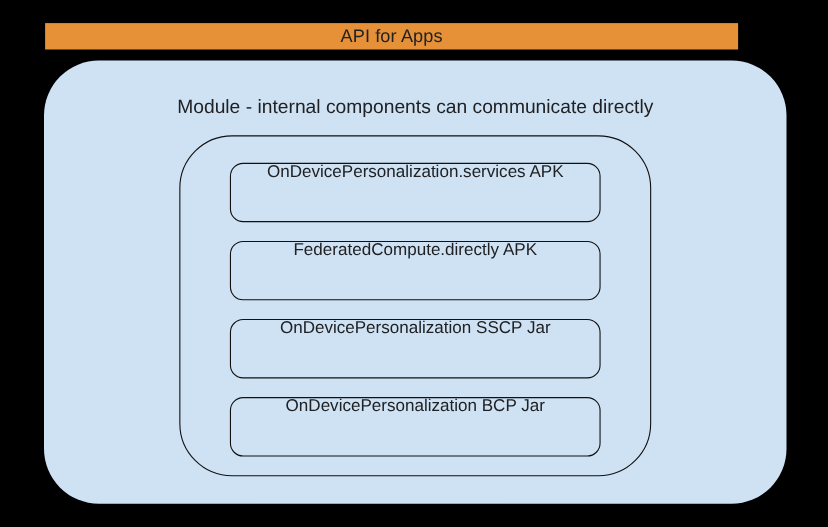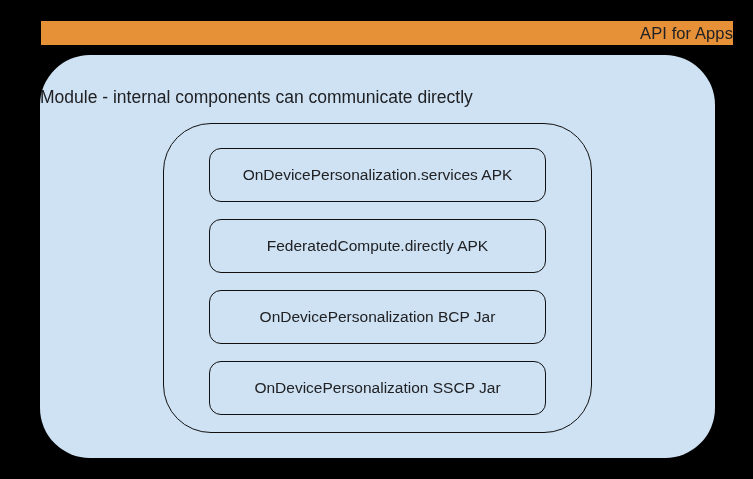--- a/index.html
+++ b/index.html
@@ -13,26 +13,26 @@
     height: 479px;
     background: var(--background, #000000);
     font-family: "Liberation Sans", "DejaVu Sans", sans-serif;
     color: var(--text, #202124);
     overflow: hidden;
   }
   .banner {
     position: absolute;
     left: 41px;
     top: 21px;
-    width: 692px;
+    width: 630px;
     height: 24px;
     background: var(--banner_bg, #e69138);
     display: flex;
     align-items: center;
-    justify-content: flex-end;
+    justify-content: center;
   }
   .banner-label {
     font-size: 16.5px;
     line-height: 1;
     color: var(--text, #202124);
     letter-spacing: 0.1px;
   }
   .module {
     position: absolute;
     left: 40px;
@@ -40,20 +40,21 @@
     width: 675px;
     height: 403px;
     background: var(--module_bg, #cfe2f3);
     border-radius: 50px;
   }
   .module-title {
     position: absolute;
     top: 31px;
     left: 0;
     width: 100%;
+    text-align: center;
     font-size: 17.5px;
     line-height: 22px;
     color: var(--text, #202124);
   }
   .inner-outline {
     position: absolute;
     left: 123px;
     top: 68px;
     width: 429px;
     height: 310px;
@@ -67,21 +68,21 @@
     gap: 17px;
   }
   .component-box {
     width: 337px;
     height: 54px;
     box-sizing: border-box;
     background: var(--module_bg, #cfe2f3);
     border: 1.4px solid var(--border, #111111);
     border-radius: 12px;
     display: flex;
-    align-items: center;
+    align-items: flex-start;
     justify-content: center;
     flex: 0 0 auto;
   }
   .component-label {
     font-size: 15.5px;
     line-height: 1;
     color: var(--text, #202124);
     white-space: nowrap;
   }
 </style>
@@ -101,23 +102,23 @@
 
       <div class="component-box">
         <span class="component-label">OnDevicePersonalization.services APK</span>
       </div>
 
       <div class="component-box">
         <span class="component-label">FederatedCompute.directly APK</span>
       </div>
 
       <div class="component-box">
-        <span class="component-label">OnDevicePersonalization BCP Jar</span>
+        <span class="component-label">OnDevicePersonalization SSCP Jar</span>
       </div>
 
       <div class="component-box">
-        <span class="component-label">OnDevicePersonalization SSCP Jar</span>
+        <span class="component-label">OnDevicePersonalization BCP Jar</span>
       </div>
 
     </div>
   </div>
 
 </div>
 
 </body></html>

